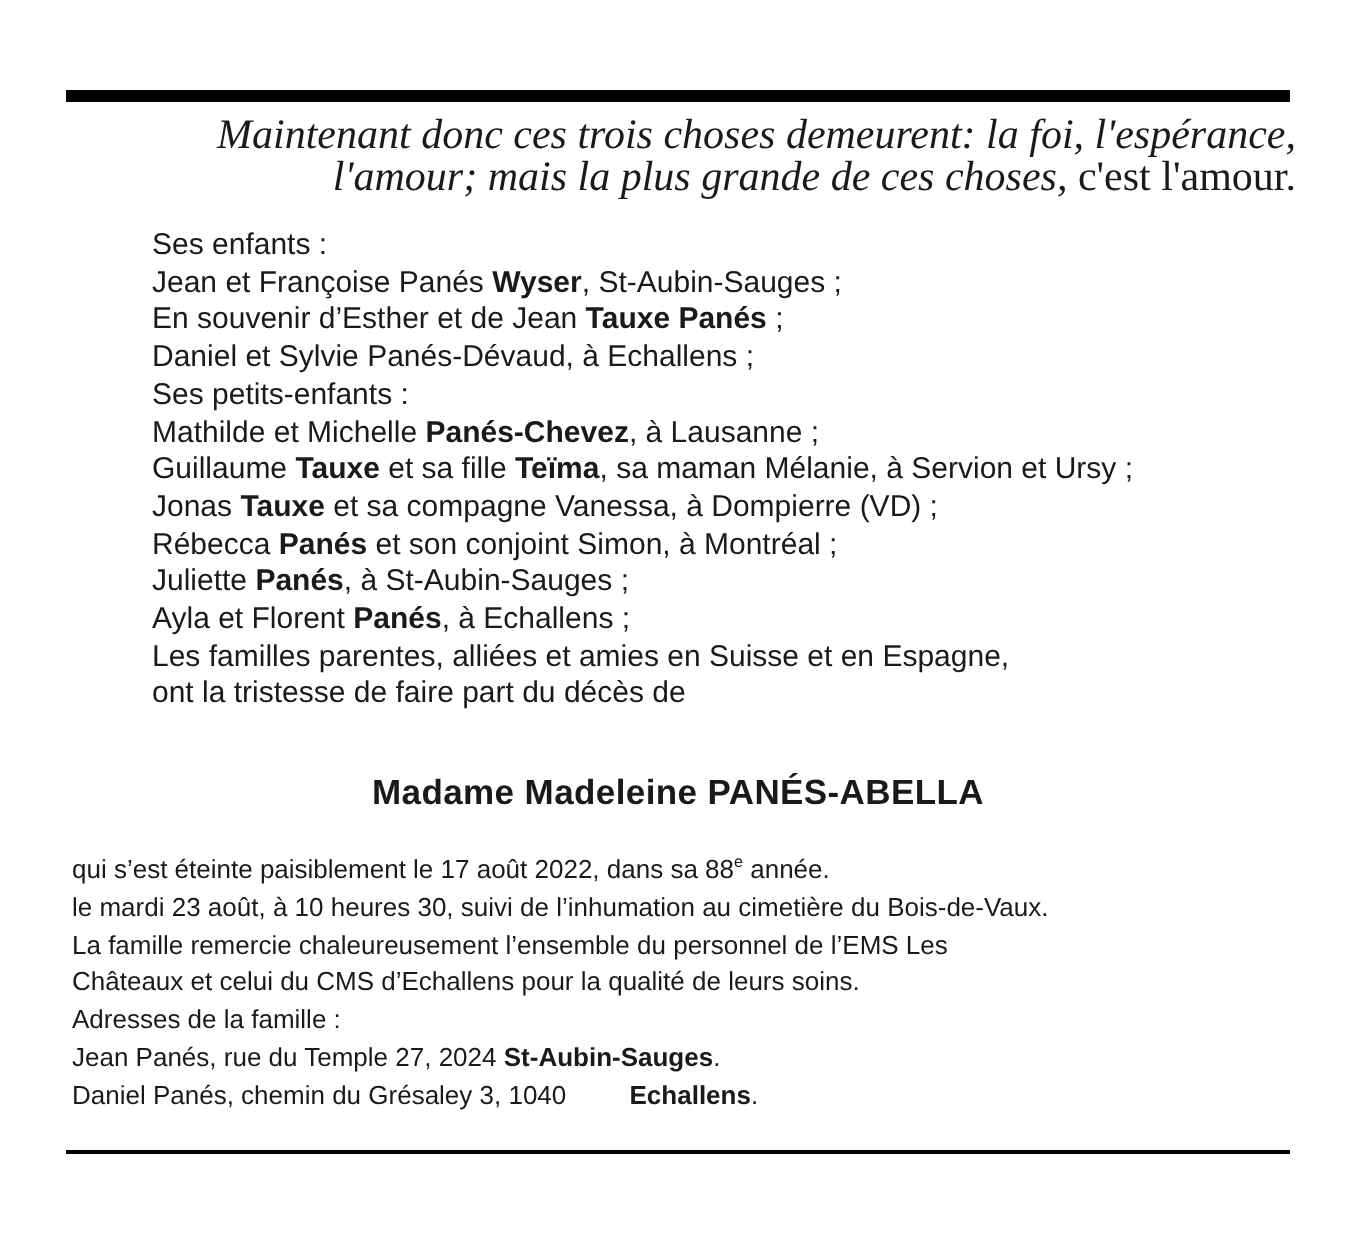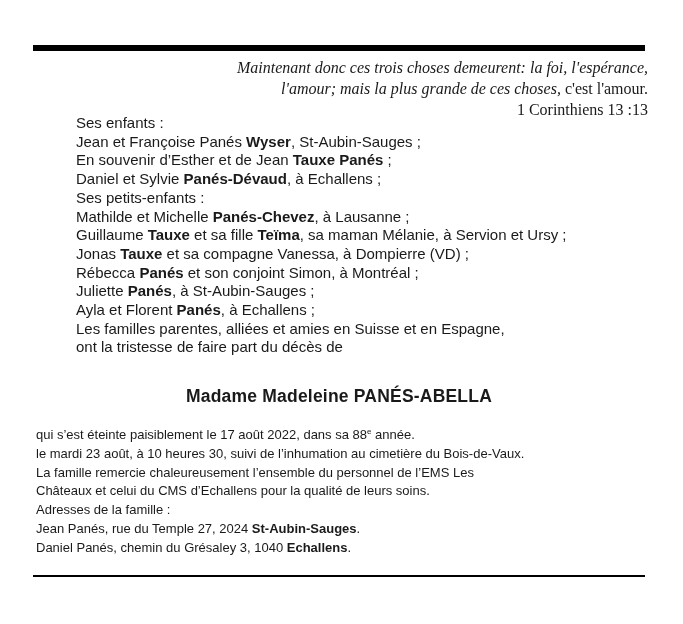--- a/index.html
+++ b/index.html
@@ -37,21 +37,21 @@
     height: 2px;
     background: var(--rule-color);
   }
   .quote {
     position: absolute;
     right: 35px;
     top: 57px;
     width: 560px;
     text-align: right;
     font-family: "Liberation Serif", "DejaVu Serif", serif;
-    font-size: 16px;
+    font-size: 21px;
     line-height: 21px;
     font-style: normal;
   }
   .family-list {
     position: absolute;
     left: 36px;
     top: 114px;
     width: 615px;
     font-size: 15px;
     line-height: 18.7px;
@@ -87,45 +87,44 @@
 </style>
 </head>
 <body>
 
 <div class="page">
   <div class="top-rule"></div>
 
   <div class="quote">
       <div class="line"><span style="font-style: italic;">Maintenant donc ces trois choses demeurent: la foi, l'espérance,</span></div>
       <div class="line"><span style="font-style: italic; text-align: right;">l'amour; mais la plus grande de ces choses,</span><span style="font-style: normal;"> c'est l'amour.</span></div>
-      <div class="line"><span style="font-style: normal;">1 Corinthiens 13 :13</span></div>
     </div>
 
   <div class="family-list">
       <div class="line"><span>Ses enfants :</span></div>
       <div class="line"><span>Jean et Françoise Panés </span><span style="font-weight: bold;">Wyser</span><span>, St-Aubin-Sauges ;</span></div>
       <div class="line"><span>En souvenir d’Esther et de Jean </span><span style="font-weight: bold;">Tauxe Panés</span><span> ;</span></div>
-      <div class="line"><span>Daniel et Sylvie </span><span style="font-weight: bold;">Panés-Dévaud</span><span>, à Echallens ;</span></div>
+      <div class="line"><span>Daniel et Sylvie </span><span style="font-weight: normal;">Panés-Dévaud</span><span>, à Echallens ;</span></div>
       <div class="line"><span>Ses petits-enfants :</span></div>
       <div class="line"><span>Mathilde et Michelle </span><span style="font-weight: bold;">Panés-Chevez</span><span>, à Lausanne ;</span></div>
       <div class="line"><span>Guillaume </span><span style="font-weight: bold;">Tauxe</span><span> et sa fille </span><span style="font-weight: bold;">Teïma</span><span>, sa maman Mélanie, à Servion et Ursy ;</span></div>
       <div class="line"><span>Jonas </span><span style="font-weight: bold;">Tauxe</span><span> et sa compagne Vanessa, à Dompierre (VD) ;</span></div>
       <div class="line"><span>Rébecca </span><span style="font-weight: bold;">Panés</span><span> et son conjoint Simon, à Montréal ;</span></div>
       <div class="line"><span>Juliette </span><span style="font-weight: bold;">Panés</span><span>, à St-Aubin-Sauges ;</span></div>
       <div class="line"><span>Ayla et Florent </span><span style="font-weight: bold;">Panés</span><span>, à Echallens ;</span></div>
       <div class="line"><span>Les familles parentes, alliées et amies en Suisse et en Espagne,</span></div>
       <div class="line"><span>ont la tristesse de faire part du décès de</span></div>
     </div>
 
   <h1 class="deceased-name">Madame Madeleine PANÉS-ABELLA</h1>
 
   <div class="details-list">
       <div class="line"><span>qui s’est éteinte paisiblement le 17 août 2022, dans sa 88</span><sup>e</sup><span> année.</span></div>
       <div class="line"><span>le mardi 23 août, à 10 heures 30, suivi de l’inhumation au cimetière du Bois-de-Vaux.</span></div>
       <div class="line"><span>La famille remercie chaleureusement l’ensemble du personnel de l’EMS Les</span></div>
       <div class="line"><span>Châteaux et celui du CMS d’Echallens pour la qualité de leurs soins.</span></div>
       <div class="line"><span>Adresses de la famille :</span></div>
       <div class="line"><span>Jean Panés, rue du Temple 27, 2024 </span><span style="font-weight: bold;">St-Aubin-Sauges</span><span>.</span></div>
-      <div class="line"><span>Daniel Panés, chemin du Grésaley 3, 1040 </span><span style="font-weight: bold;">Echallens</span><span>.</span></div>
+      <div class="line"><span>Daniel Panés, chemin du Grésaley 3, 1040 </span><span style="font-weight: bold; margin-left: 28px;">Echallens</span><span>.</span></div>
     </div>
 
   <div class="bottom-rule"></div>
 </div>
 
 </body></html>

